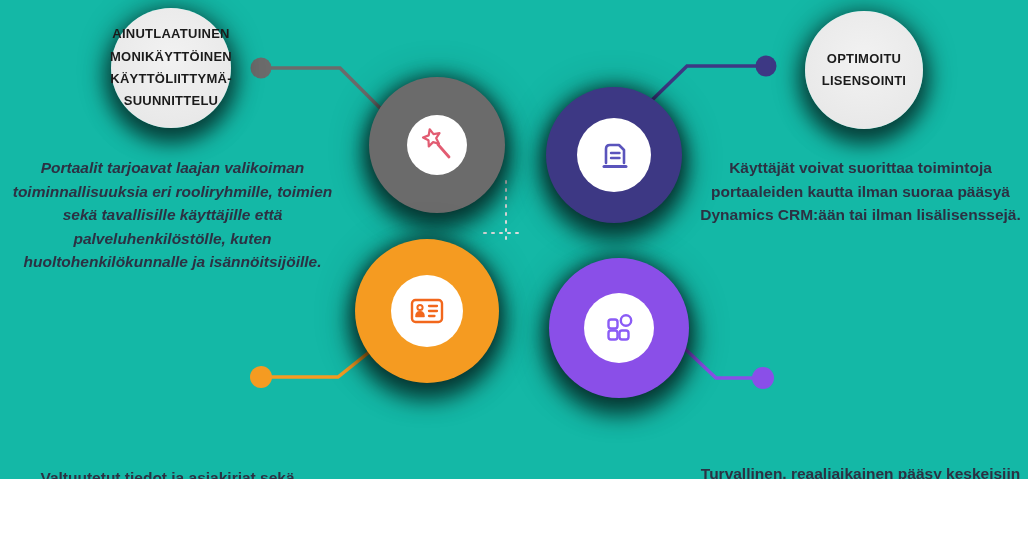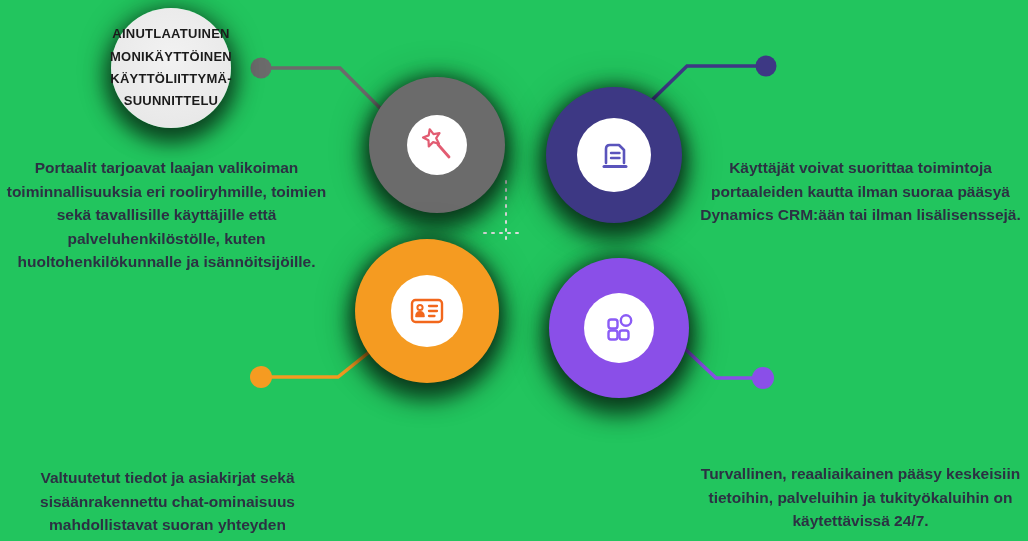--- a/index.html
+++ b/index.html
@@ -1,17 +1,17 @@
 <!DOCTYPE html>
 <html><head>
 <meta charset="utf-8">
 <style>
   html,body{margin:0;padding:0;background:#ffffff;}
   .canvas{
-    position:relative;width:1028px;height:541px;background:#22c55e;
+    position:relative;width:1028px;height:479px;background:#14b8a6;
     overflow:hidden;font-family:"Liberation Sans",sans-serif;
   }
   .overlay{position:absolute;left:0;top:0;z-index:1;pointer-events:none;}
 
   
   .bubble{
     position:absolute;border-radius:50%;z-index:3;
     background:radial-gradient(circle at 50% 42%, #f2f2f2 0%, #e9e9e9 70%, #e4e4e4 100%);
     display:flex;align-items:center;justify-content:center;text-align:center;
     box-shadow:0 10px 20px 5px rgba(0,0,0,0.55), 0 2px 30px 3px rgba(0,0,0,0.35);
@@ -42,21 +42,21 @@
   .node.orange{left:355px;top:239px;width:144px;height:144px;}
   .node.orange .inner{width:72px;height:72px;}
   .node.purple{left:549px;top:258px;width:140px;height:140px;}
   .node.purple .inner{width:70px;height:70px;}
 
   
   .desc{
     position:absolute;margin:0;z-index:1;text-align:center;
     color:#2c3143;font-weight:bold;font-size:15.5px;line-height:23.5px;
   }
-  .desc.lt{left:0;top:156px;width:333px;}
+  .desc.lt{left:6px;top:156px;width:333px;font-style:italic;}
   .desc.rt{left:694px;top:156px;width:333px;}
   .desc.lb{left:1px;top:466px;width:333px;}
   .desc.rb{left:694px;top:462px;width:333px;}
 </style>
 </head>
 <body>
 
 <div class="canvas">
 
   <svg class="overlay" width="1028" height="541" viewBox="0 0 1028 541">
@@ -80,20 +80,24 @@
       <path d="M506,181 L506,245" stroke="#dcdcdc"></path>
       <path d="M484,233 L521,233" stroke="#dcdcdc"></path>
     </g>
   </svg>
 
   <div class="bubble tl">
     <span>AINUTLAATUINEN
 MONIKÄYTTÖINEN
 KÄYTTÖLIITTYMÄ-
 SUUNNITTELU</span>
+  </div>
+  <div class="bubble tr">
+    <span>OPTIMOITU
+LISENSOINTI</span>
   </div>
 
   <div class="node gray" style="background: rgb(107, 107, 107);">
     <div class="inner">
       <svg width="38" height="38" viewBox="0 0 38 38">
         <g fill="none" stroke-linejoin="round" stroke-linecap="round" stroke="#e25c72">
           <path stroke-width="2.2" d="M11.7,3.3 L15.5,8.1 L21.5,7.1 L18.2,12.2 L21,17.7 L15.1,16.1 L10.8,20.4 L10.5,14.3 L5,11.5 L10.7,9.4 Z"></path>
           <path stroke-width="2.8" d="M20,18.5 L31,31"></path>
         </g>
       </svg>

